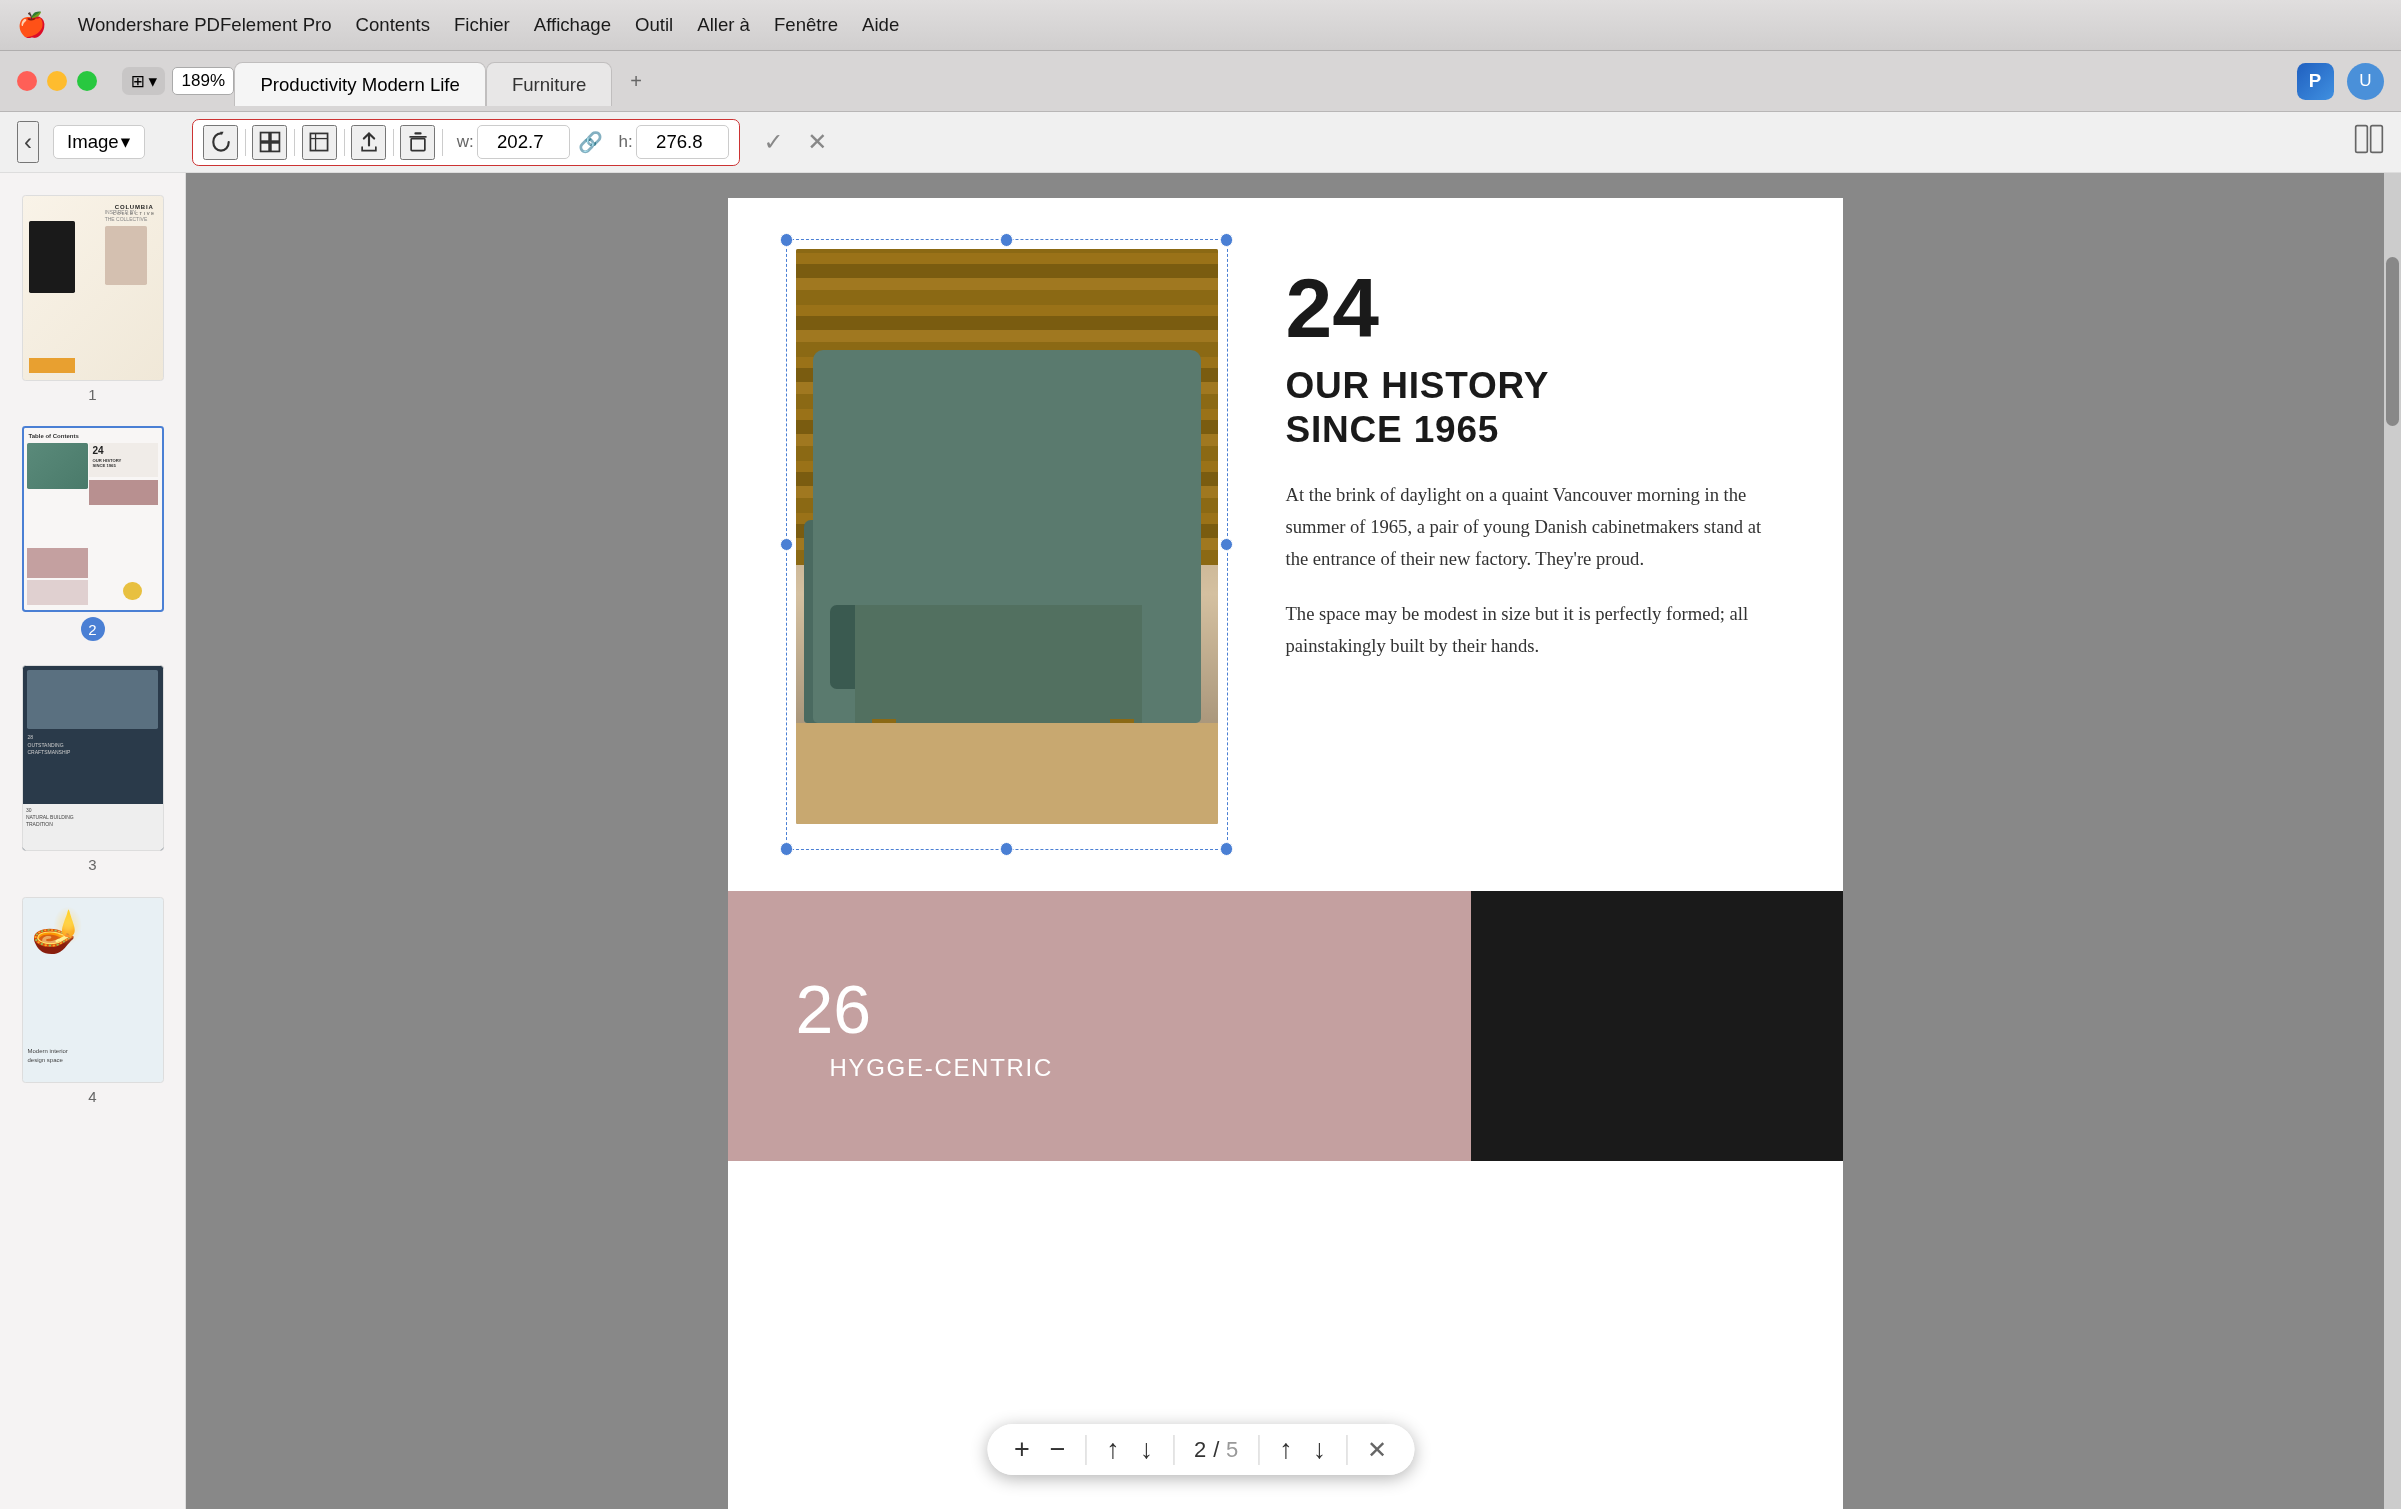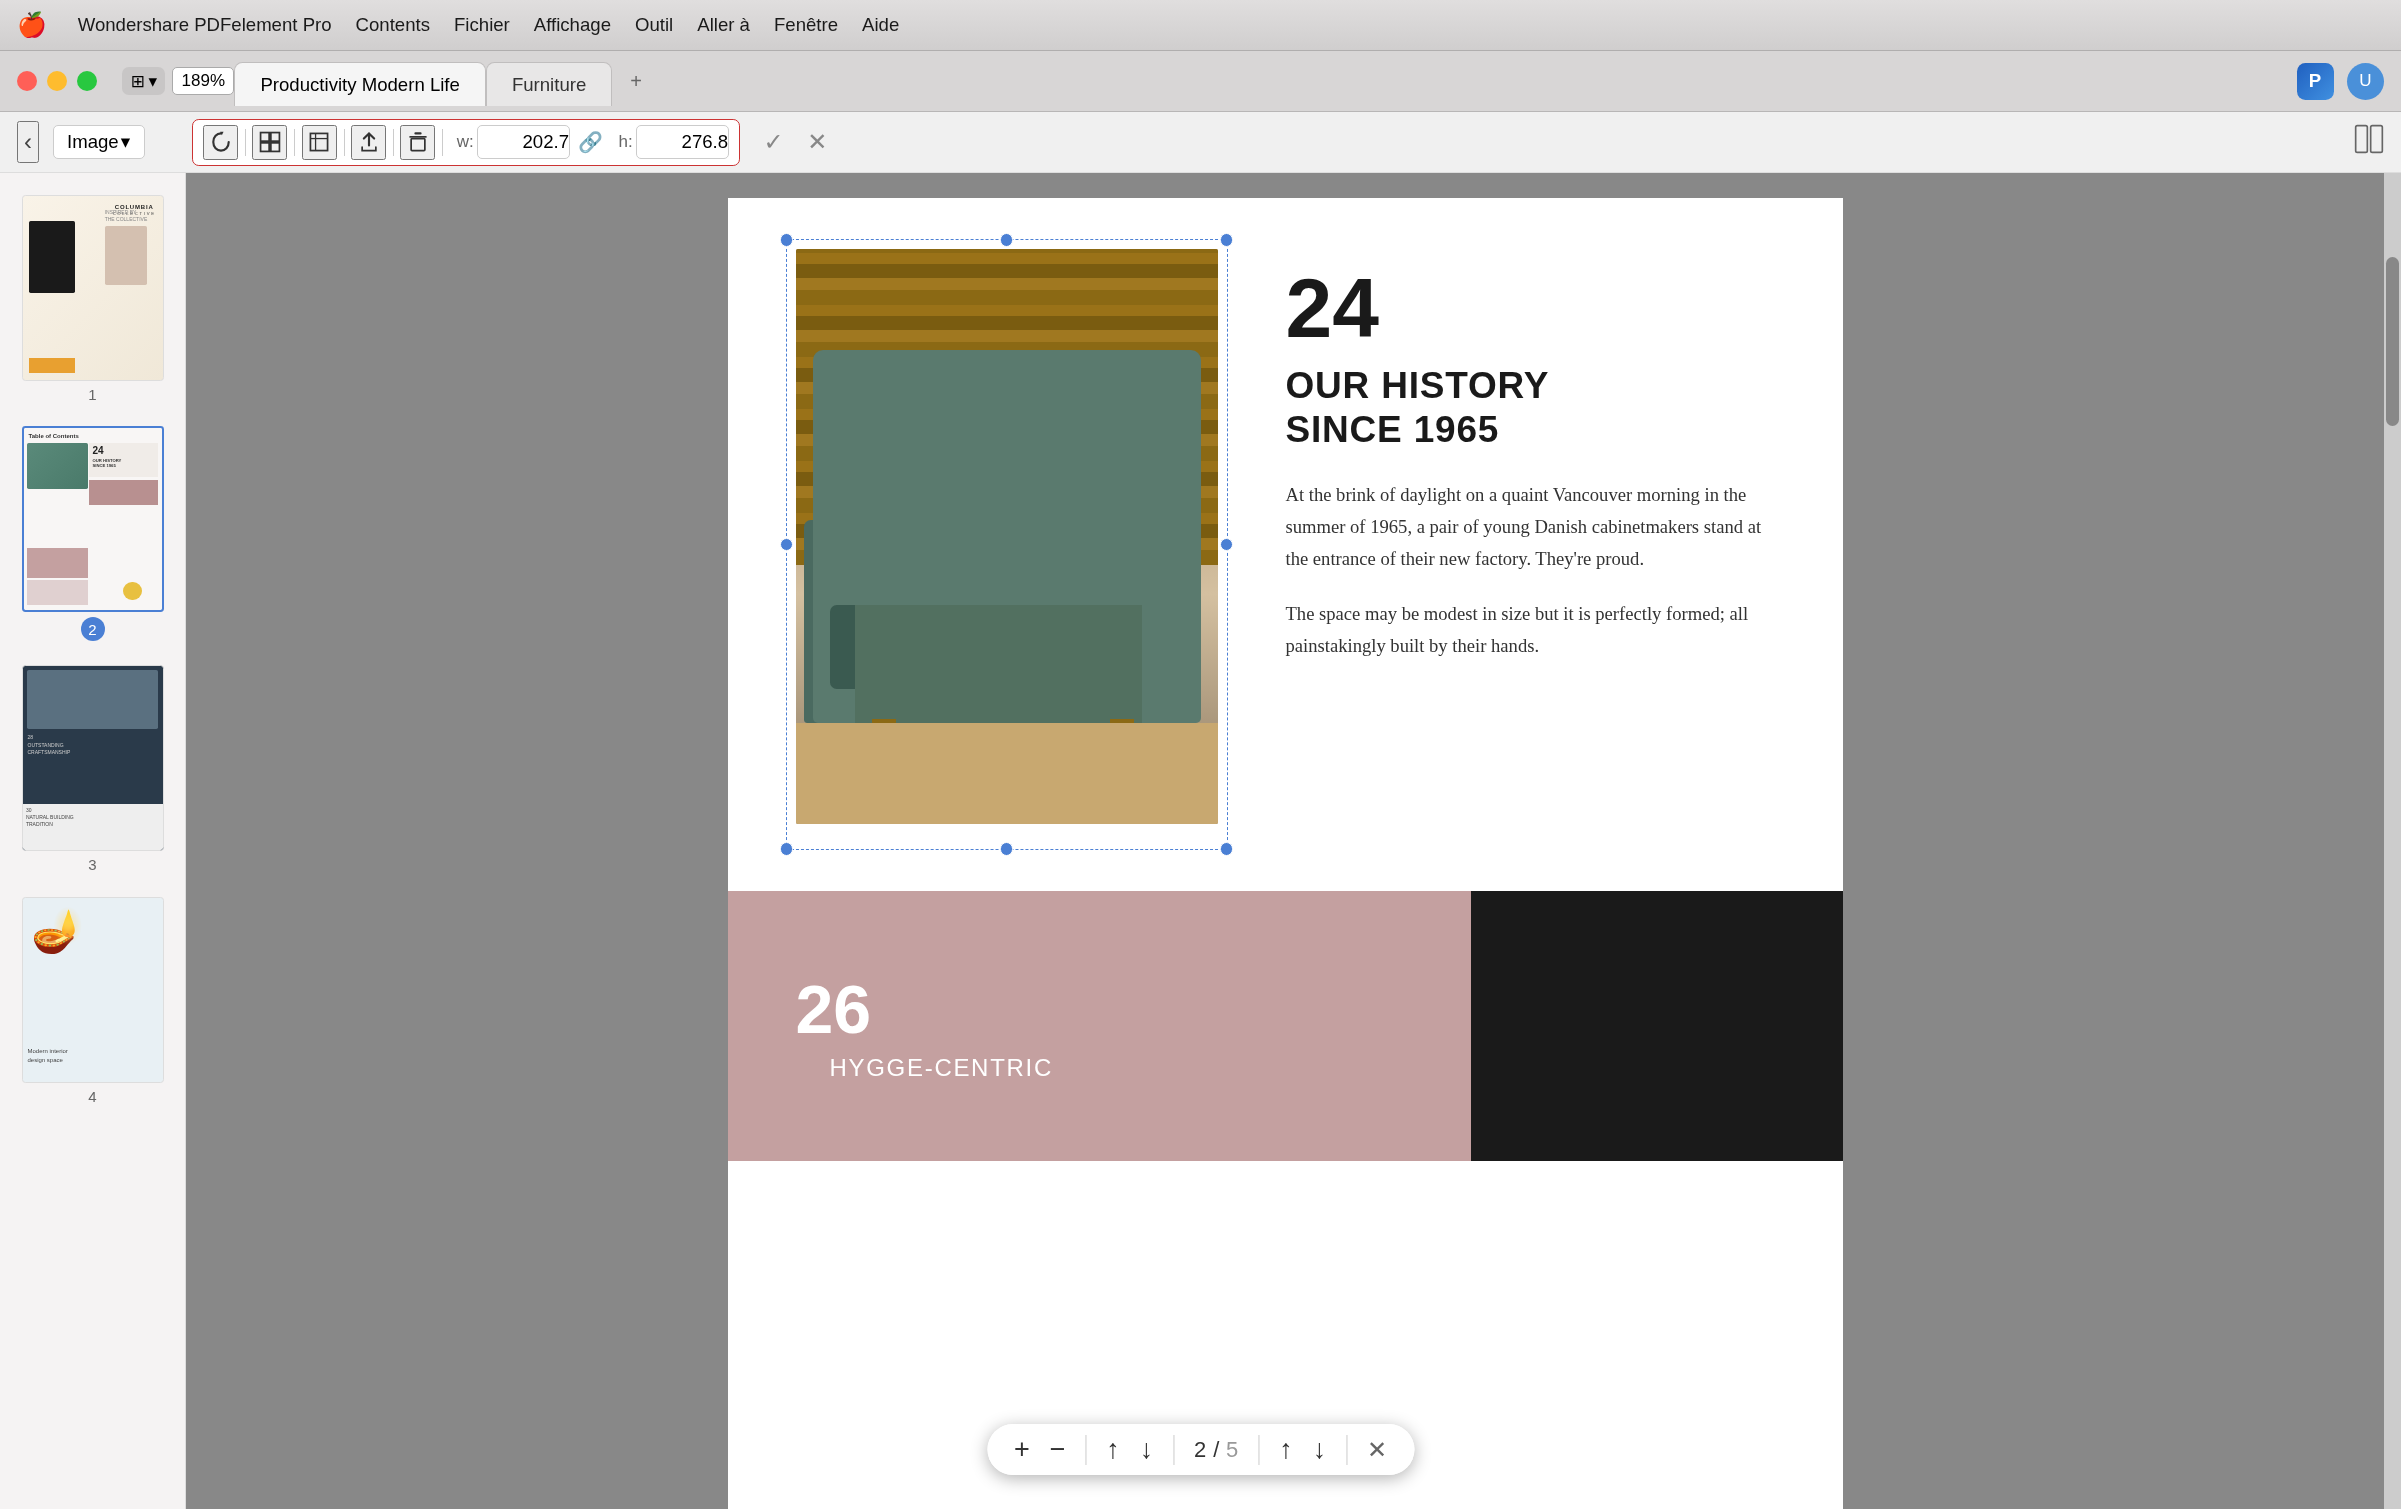--- a/index.html
+++ b/index.html
@@ -65,21 +65,21 @@
       border: 1.7px solid #cc3333;
       border-radius: 6.8px;
       padding: 5px 10px;
       background: white;
       margin-left: 34px;
     }
     .toolbar-icon-btn { width: 35px; height: 35px; display: flex; align-items: center; justify-content: center; font-size: 18.6px; cursor: pointer; color: #333; }
     .toolbar-separator { width: 0.8px; height: 27px; background: #ccc; margin: 0 3.4px; }
 
     .dim-label { font-size: 17px; color: #666; margin-left: 6.8px; }
-    .dim-input { width: 93px; height: 34px; border: 0.8px solid #ccc; border-radius: 5px; padding: 0 0; font-size: 18.6px; text-align: right; background: white; }
+    .dim-input { width: 93px; height: 34px; border: 0.8px solid #ccc; border-radius: 5px; padding: 0 19px; font-size: 18.6px; text-align: left; background: white; }
     .link-icon { font-size: 20px; color: #555; margin: 0 5px; }
 
     .toolbar-confirm { font-size: 24px; color: #888; cursor: pointer; margin-left: 10px; }
     .toolbar-right { margin-left: auto; font-size: 24px; color: #666; cursor: pointer; }
 
     
     .main-layout {
       display: flex;
       width: 100%;
       height: calc(1509px - 51px - 61px - 61px);
@@ -282,21 +282,21 @@
     
     .pdf-pink-section {
       width: 100%;
       height: 270px;
       background: #c4a0a0;
       position: relative;
       display: flex;
       align-items: center;
       padding: 0 68px;
     }
-    .pink-number { font-size: 68px; font-weight: 700; color: white; }
+    .pink-number { font-size: 68px; font-weight: 400; color: white; }
     .pink-text { color: white; font-size: 24px; font-weight: normal; letter-spacing: 1.7px; margin-left: 34px; margin-top: 6.8px; }
     .pink-dark-box {
       position: absolute;
       right: 0;
       top: 0;
       width: 372px;
       height: 270px;
       background: #1a1a1a;
     }
 

